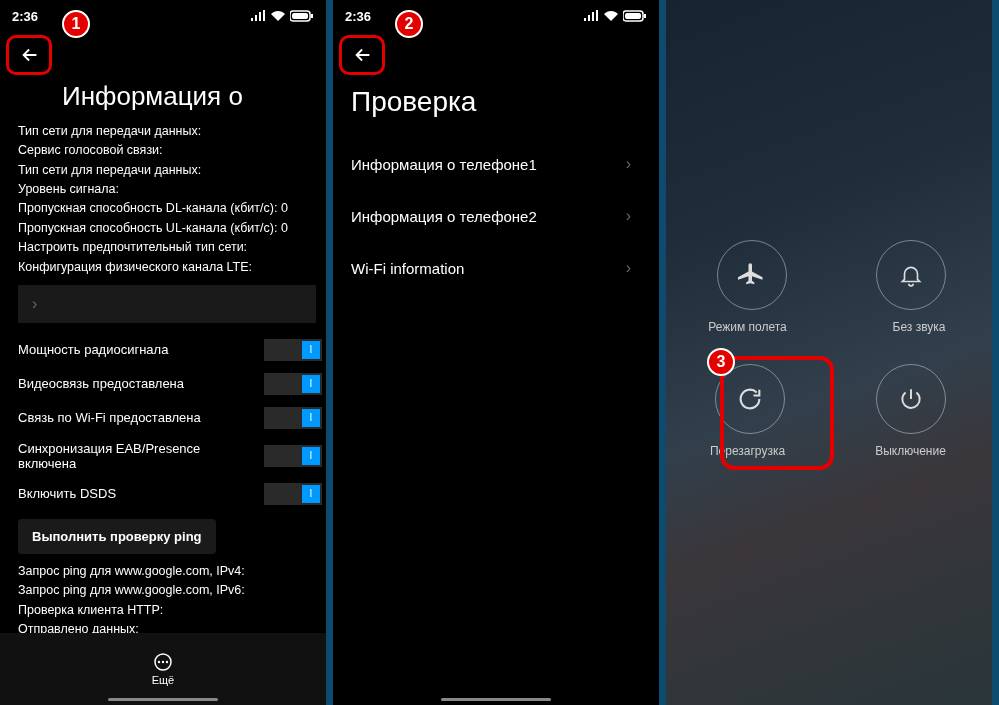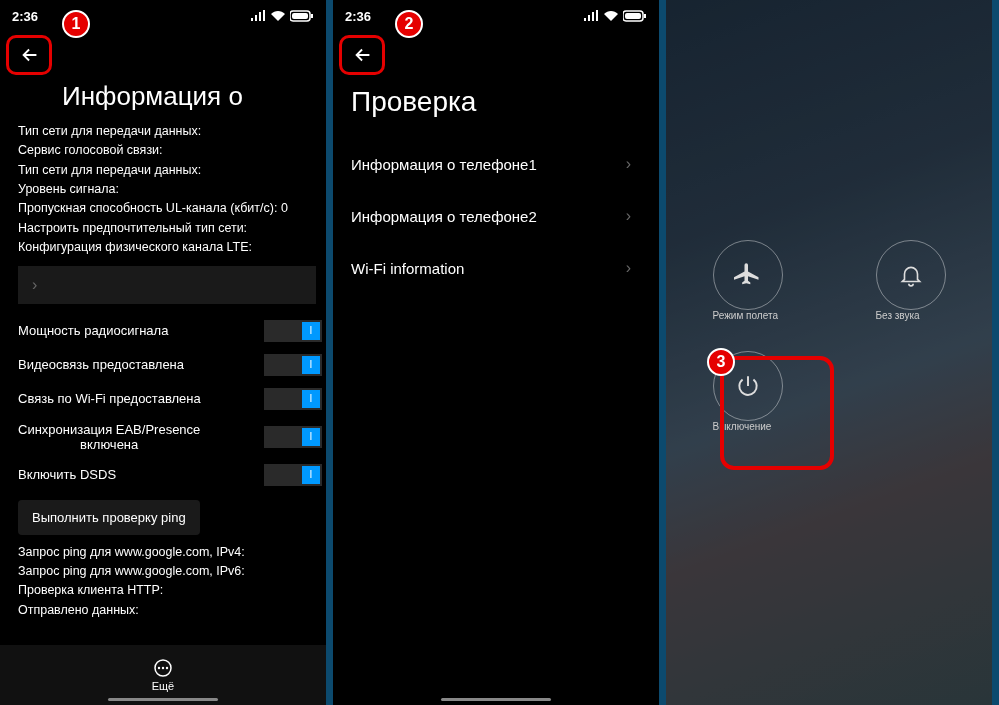--- a/index.html
+++ b/index.html
@@ -14,39 +14,39 @@
 
 .back-row { height:46px; position:relative; display:flex; align-items:center; padding-left:10px; }
 .back-btn { width:40px; height:40px; display:flex; align-items:center; justify-content:center; }
 .highlight-red { position:absolute; border:3px solid #e50000; border-radius:10px; }
 .badge { position:absolute; width:28px; height:28px; border-radius:50%; background:#e50000; border:2px solid #fff; color:#fff; font-weight:bold; font-size:16px; display:flex; align-items:center; justify-content:center; }
 
 
 .title1 { font-size:26px; font-weight:300; padding:4px 18px 10px; line-height:1.15;margin-left:44px; }
 .info-block { padding:0 18px; font-size:12.5px; line-height:1.55; font-weight:normal; }
 .dropdown { margin:8px 10px 10px 18px; background:#1a1a1a; height:38px; display:flex; align-items:center; justify-content:space-between; padding:0 14px; font-size:14px; font-weight:normal; }
-.toggle-row { display:flex; align-items:center; justify-content:space-between; padding:6px 0 6px 18px; font-size:13px;text-align:center; }
+.toggle-row { display:flex; align-items:center; justify-content:space-between; padding:6px 0 6px 18px; font-size:13px; }
 .toggle { width:58px; height:22px; background:#2a2a2a; margin-right:4px; position:relative; }
 .toggle.on .knob { right:2px; background:#0099ff; }
 .toggle.off .knob { left:2px; background:#555; }
 .knob { position:absolute; top:2px; width:18px; height:18px; display:flex; align-items:center; justify-content:center; font-size:10px; color:#fff; }
-.ping-btn { margin:8px 0 8px 18px; background:#1a1a1a; display:inline-block; padding:10px 14px; font-size:13px; border-radius:4px; }
-.bottom-bar { position:absolute; bottom:0; left:0; right:0; height:60px; background:#111; display:flex; flex-direction:column; align-items:center; justify-content:center; gap:2px; font-size:11px; }
+.ping-btn { margin:8px 0 8px 18px; background:#1a1a1a; display:inline-block; padding:10px 14px; font-size:13px; border-radius:4px;font-weight:bold; }
+.bottom-bar { position:absolute; bottom:0; left:0; right:0; height:72px; background:#111; display:flex; flex-direction:column; align-items:center; justify-content:center; gap:2px; font-size:11px; }
 .nav-pill { position:absolute; bottom:4px; left:50%; transform:translateX(-50%); width:110px; height:3px; background:#888; border-radius:2px; }
 
 
 .title2 { font-size:28px; font-weight:300; padding:8px 18px 20px; }
 .list-row { height:52px; display:flex; align-items:center; justify-content:space-between; padding:0 28px 0 18px; font-size:15px; }
 .chev { color:#666; font-size:16px; }
 
 
 .phone3 { background:linear-gradient(160deg,#1a2838 0%,#2a3848 30%,#4a5a6a 55%,#5a4a4a 70%,#3a4848 100%); }
 .blur-overlay { position:absolute; inset:0; background:rgba(20,30,40,0.45); }
 .power-grid { position:absolute; top:240px; left:0; right:0; display:grid; grid-template-columns:1fr 1fr; row-gap:30px; justify-items:center; }
-.power-item { display:flex; flex-direction:column; align-items:flex-start; gap:0; color:#ccc; font-size:10px; }
+.power-item { display:flex; flex-direction:column; align-items:flex-end; gap:10px; color:#ccc; font-size:12px; }
 .power-circle { width:70px; height:70px; border:1px solid rgba(255,255,255,0.4); border-radius:50%; display:flex; align-items:center; justify-content:center; color:#ddd; }
 .power-circle svg { stroke:#ddd; }
 
 svg { display:block; }
 </style>
 </head>
 <body>
 
 <div class="phone">
   <div class="statusbar">
@@ -75,20 +75,21 @@
     <div class="badge" style="left:62px;top:-22px;">1</div>
   </div>
   <div class="title1">
     <div>Информация о</div>
   </div>
   <div class="info-block">
     <div>Тип сети для передачи данных:</div>
     <div>Сервис голосовой связи:</div>
     <div>Тип сети для передачи данных:</div>
     <div>Уровень сигнала:</div>
+    <div>Пропускная способность DL-канала (кбит/с): 0</div>
     <div>Пропускная способность UL-канала (кбит/с): 0</div>
     <div>Настроить предпочтительный тип сети:</div>
     <div>Конфигурация физического канала LTE:</div>
   </div>
   <div class="dropdown">
     <span class="chev">›</span>
   </div>
   <div class="toggle-row">
       <span>Мощность радиосигнала</span>
       <div class="toggle on">
@@ -194,20 +195,28 @@
     <div class="power-item">
       <div class="power-circle">
           <svg width="26" height="26" viewBox="0 0 24 24" fill="none" stroke-width="1.5">
             <path d="M18 16v-5a6 6 0 10-12 0v5l-2 2h16zM10 20a2 2 0 004 0"></path>
           </svg>
         </div>
       <span>Без звука</span>
     </div>
     <div class="power-item">
       <div class="power-circle">
+          <svg width="28" height="28" viewBox="0 0 24 24" fill="none" stroke-width="1.8">
+            <path d="M20 12a8 8 0 11-2.3-5.6M20 4v5h-5"></path>
+          </svg>
+        </div>
+      <span>Перезагрузка</span>
+    </div>
+    <div class="power-item">
+      <div class="power-circle">
           <svg width="26" height="26" viewBox="0 0 24 24" fill="none" stroke-width="1.8">
             <path d="M12 3v9M7 6a8 8 0 1010 0"></path>
           </svg>
         </div>
       <span>Выключение</span>
     </div>
   </div>
 </div>
 
 <div class="highlight-red" style="position:absolute;top:356px;left:720px;width:114px;height:114px;border-width:4px;border-radius:14px;"></div>

